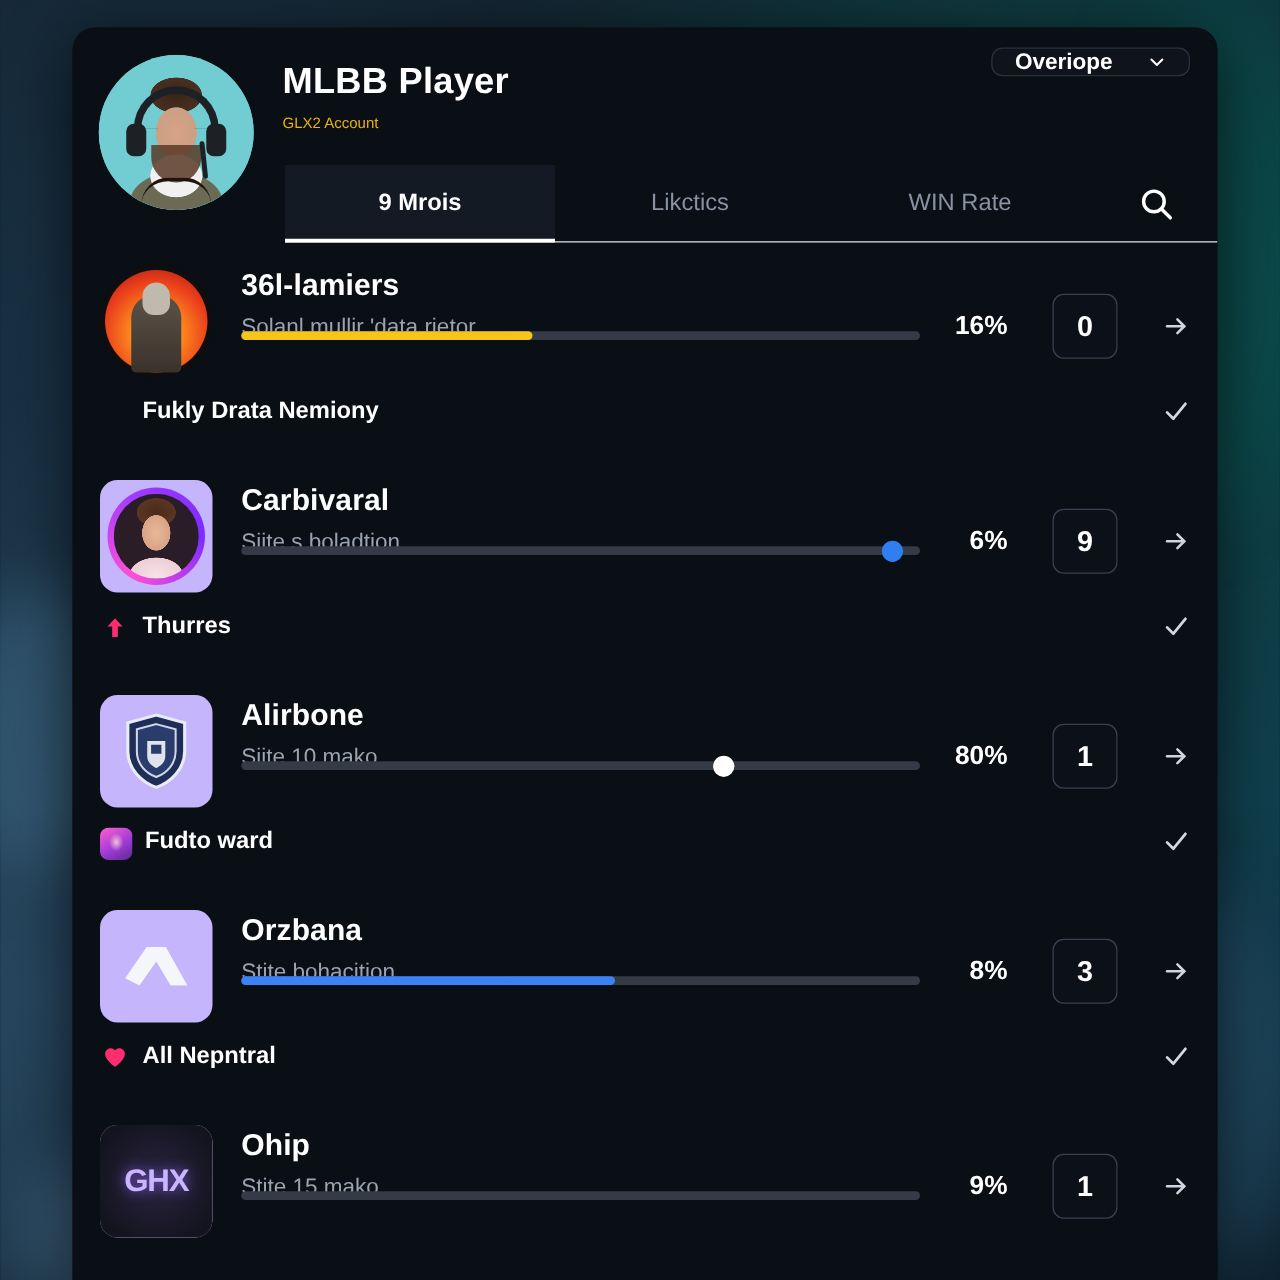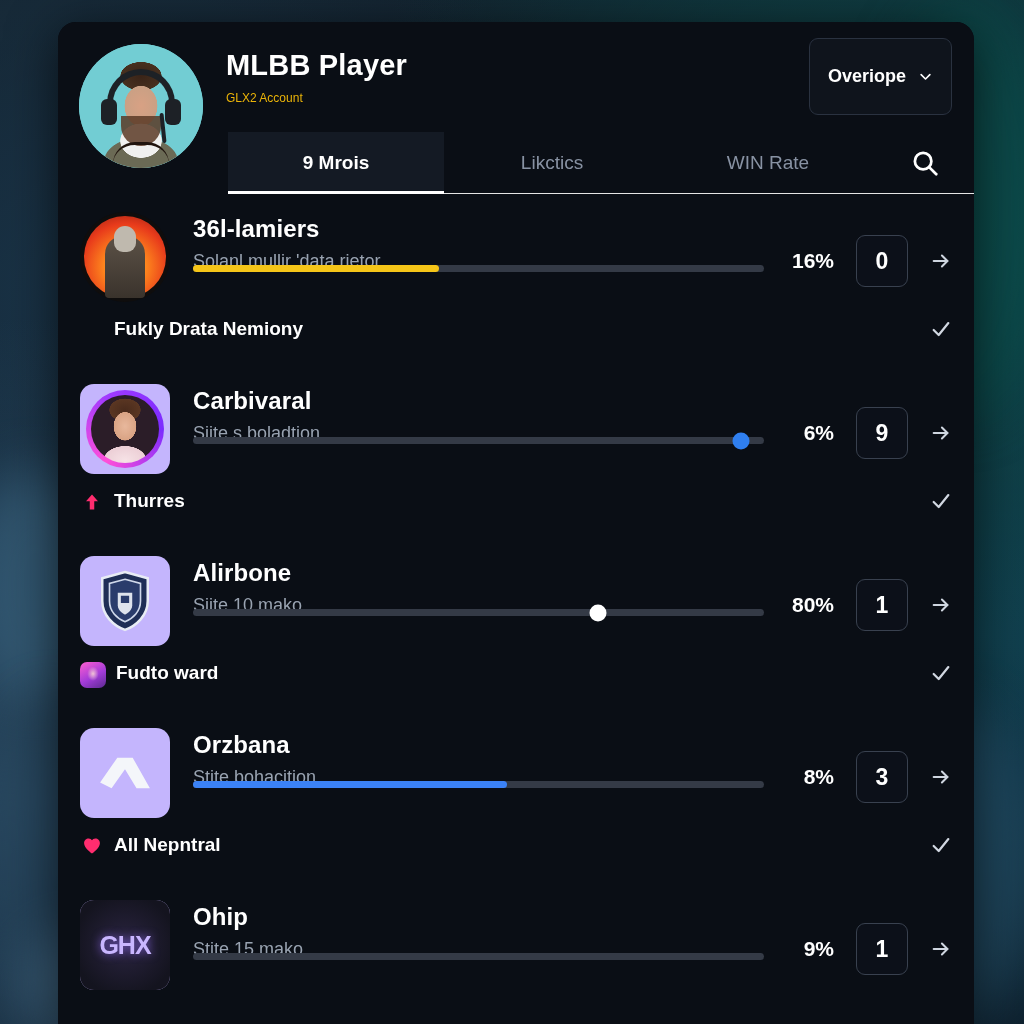--- a/index.html
+++ b/index.html
@@ -118,22 +118,22 @@
     letter-spacing: .2px; line-height: 1.1;
   }
   .app-subtitle {
     margin-top: 9px;
     font-size: 12px; color: #eab308; font-weight: 400;
   }
 
   .dropdown {
     position: absolute;
     right: 22px; top: 16px;
-    display: flex; align-items: center; gap: 12px;
-    padding: 27px 18px;
+    display: flex; align-items: center; gap: 28px;
+    padding: 0 18px;
     background: #0f141c;
     border: 1px solid #2a3240;
     border-radius: 9px;
     cursor: pointer;
   }
   .dropdown-label { color: #fff; font-size: 18px; font-weight: 700; }
   .chev { width: 15px; height: 15px; display: block; }
 
   
   .tabs {
@@ -275,21 +275,21 @@
     top: 50%;
     width: 17px; height: 17px;
     border-radius: 50%;
     transform: translate(-50%, -50%);
   }
 
   .row-right {
     flex: none;
     display: flex;
     align-items: center;
-    gap: 22px;
+    gap: 36px;
     align-self: center;
     margin-left: 18px;
     padding-bottom: 8px;
   }
   .pct { font-size: 21px; font-weight: 700; color: #ffffff; min-width: 52px; text-align: right; }
   .badge {
     width: 52px; height: 52px;
     border: 1px solid #39414f;
     border-radius: 9px;
     display: flex; align-items: center; justify-content: center;

